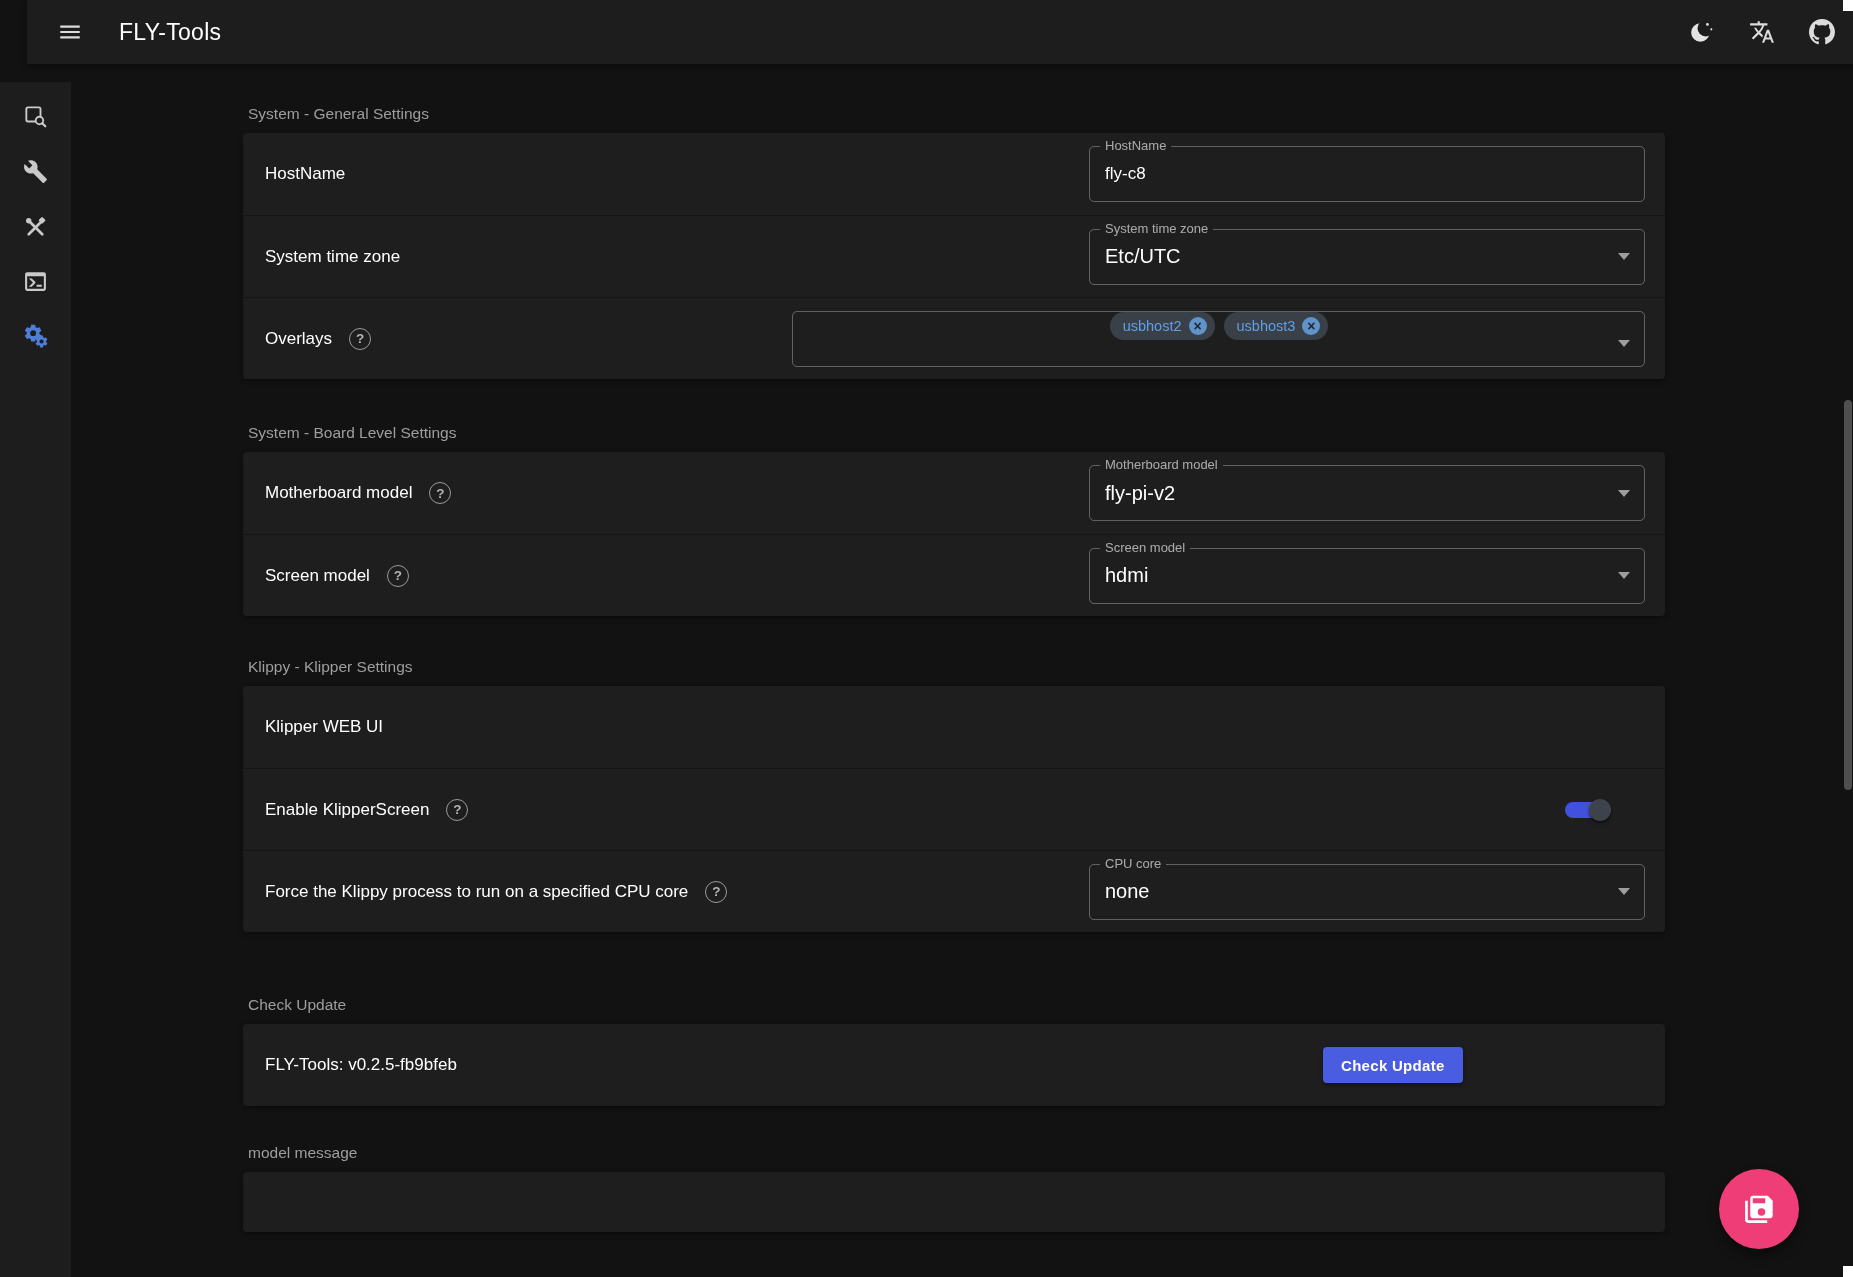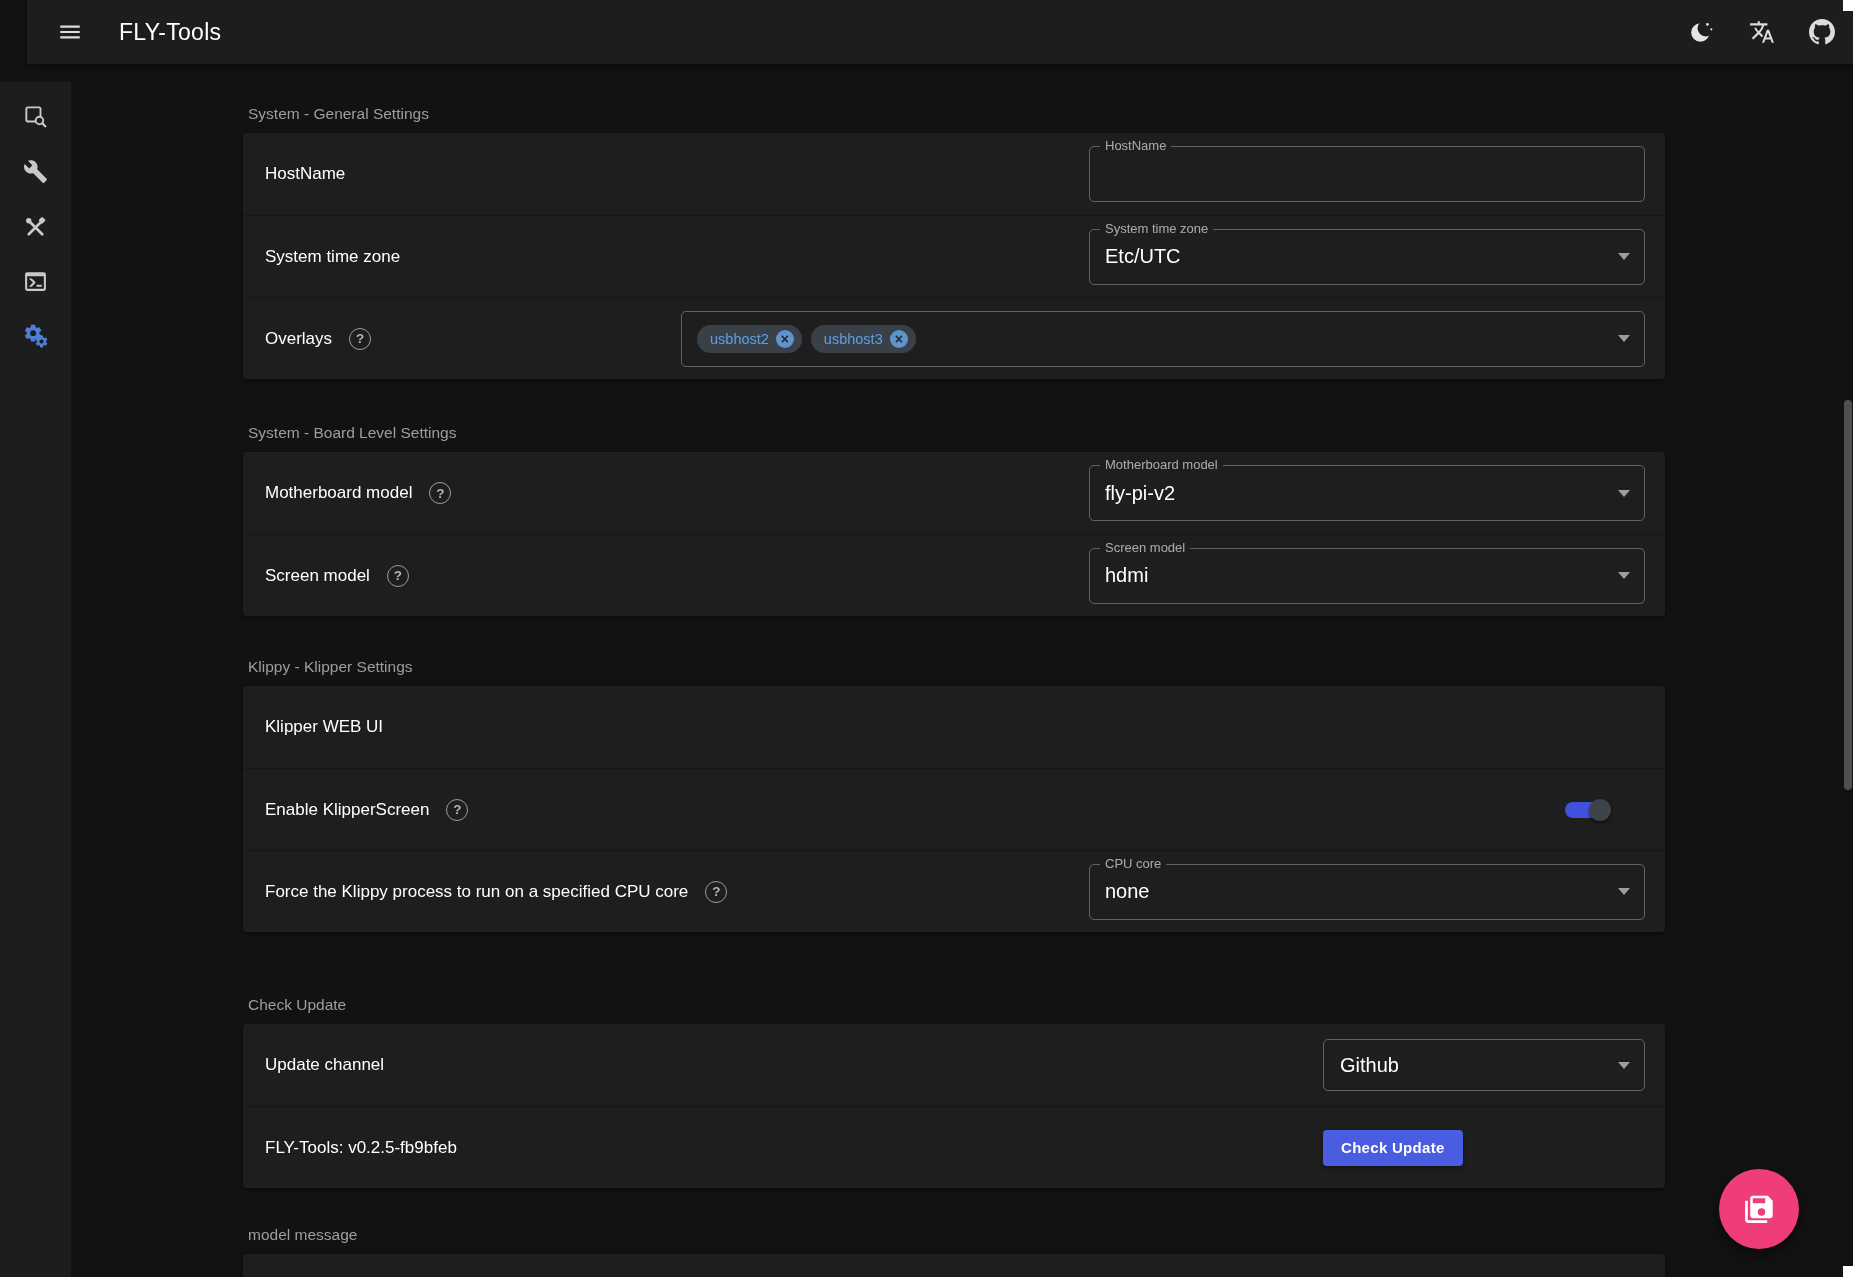--- a/index.html
+++ b/index.html
@@ -37,21 +37,21 @@
   .row + .row { border-top:1px solid #161616; }
   .row-label { font-size:17px; color:#fff; }
   .help { margin-left:17px; width:22px; height:22px; border:1.6px solid #9a9a9a; border-radius:50%;
           color:#b5b5b5; font-size:13.5px; font-weight:700; display:flex; align-items:center;
           justify-content:center; cursor:pointer; flex:0 0 auto; }
   .ctrl { margin-left:auto; display:flex; align-items:center; }
 
   
   .field { position:relative; width:556px; height:56px; border:1px solid rgba(255,255,255,.3);
            border-radius:5px; display:flex; align-items:center; padding:0 14px 0 15px; cursor:pointer; }
-  .field.wide { width:964px; }
+  .field.wide { width:853px;flex-direction:column; }
   .field-label { position:absolute; top:-9px; left:10px; background:#1e1e1e; padding:0 5px;
                  font-size:13px; color:rgba(255,255,255,.62); }
   .field-value { font-size:20px; color:#fff; }
   .field-input { flex:1; background:transparent; border:none; outline:none; color:#fff;
                  font-size:17px; font-family:inherit; }
   .select-arrow { margin-left:auto; width:0; height:0; border-left:6px solid transparent;
                   border-right:6px solid transparent; border-top:7px solid #9e9e9e; flex:0 0 auto; }
   .plain-select { position:relative; width:322px; height:52px; border:1px solid rgba(255,255,255,.3);
                   border-radius:5px; display:flex; align-items:center; padding:0 14px 0 16px; cursor:pointer; }
   .control-col { width:322px; display:flex; }
@@ -166,20 +166,21 @@
   <main class="content">
 
     <section class="section">
       <div class="section-title">System - General Settings</div>
       <div class="card">
         <div class="row">
           <div class="row-label">HostName</div>
           <div class="ctrl">
             <div class="field">
               <span class="field-label">HostName</span>
+              <input class="field-input" value="fly-c8" style="">
             </div>
           </div>
         </div>
         <div class="row">
           <div class="row-label">System time zone</div>
           <div class="ctrl">
             <div class="field">
               <span class="field-label">System time zone</span>
               <span class="field-value">Etc/UTC</span>
               <span class="select-arrow"></span>
@@ -263,31 +264,20 @@
             </div>
           </div>
         </div>
       </div>
     </section>
 
     <section class="section mt-63">
       <div class="section-title">Check Update</div>
       <div class="card">
         <div class="row">
-          <div class="row-label">Update channel</div>
-          <div class="ctrl">
-            <div class="control-col">
-              <div class="plain-select" style="width:100%;">
-                <span class="field-value">Github</span>
-                <span class="select-arrow"></span>
-              </div>
-            </div>
-          </div>
-        </div>
-        <div class="row">
           <div class="row-label">FLY-Tools: v0.2.5-fb9bfeb</div>
           <div class="ctrl">
             <div class="control-col">
               <button class="btn-primary">Check Update</button>
             </div>
           </div>
         </div>
       </div>
     </section>
 

